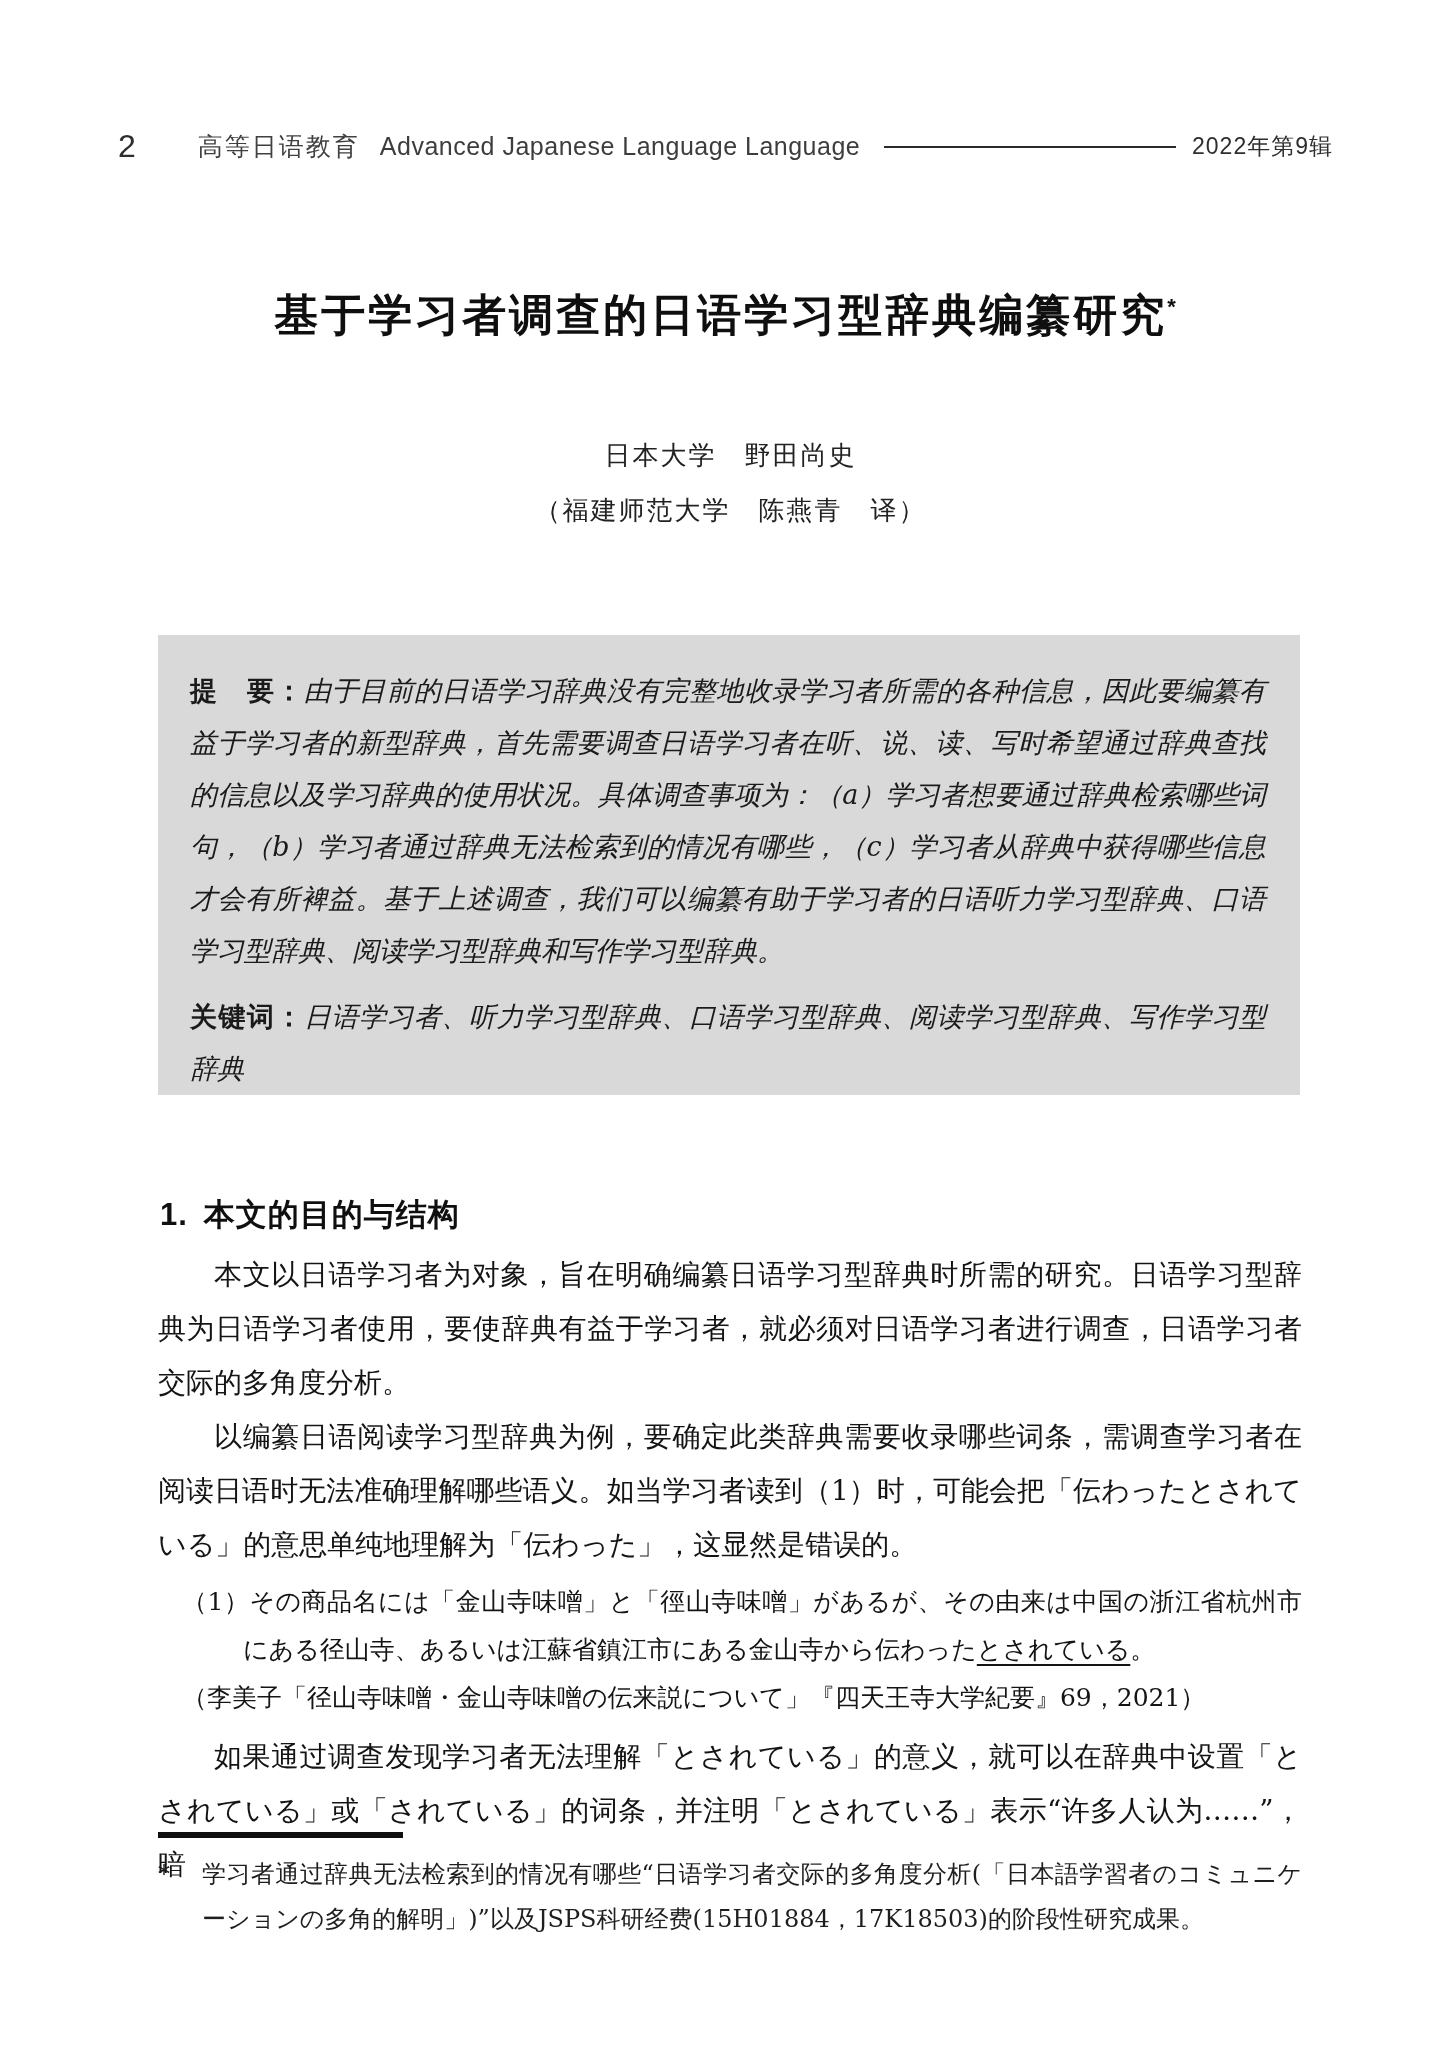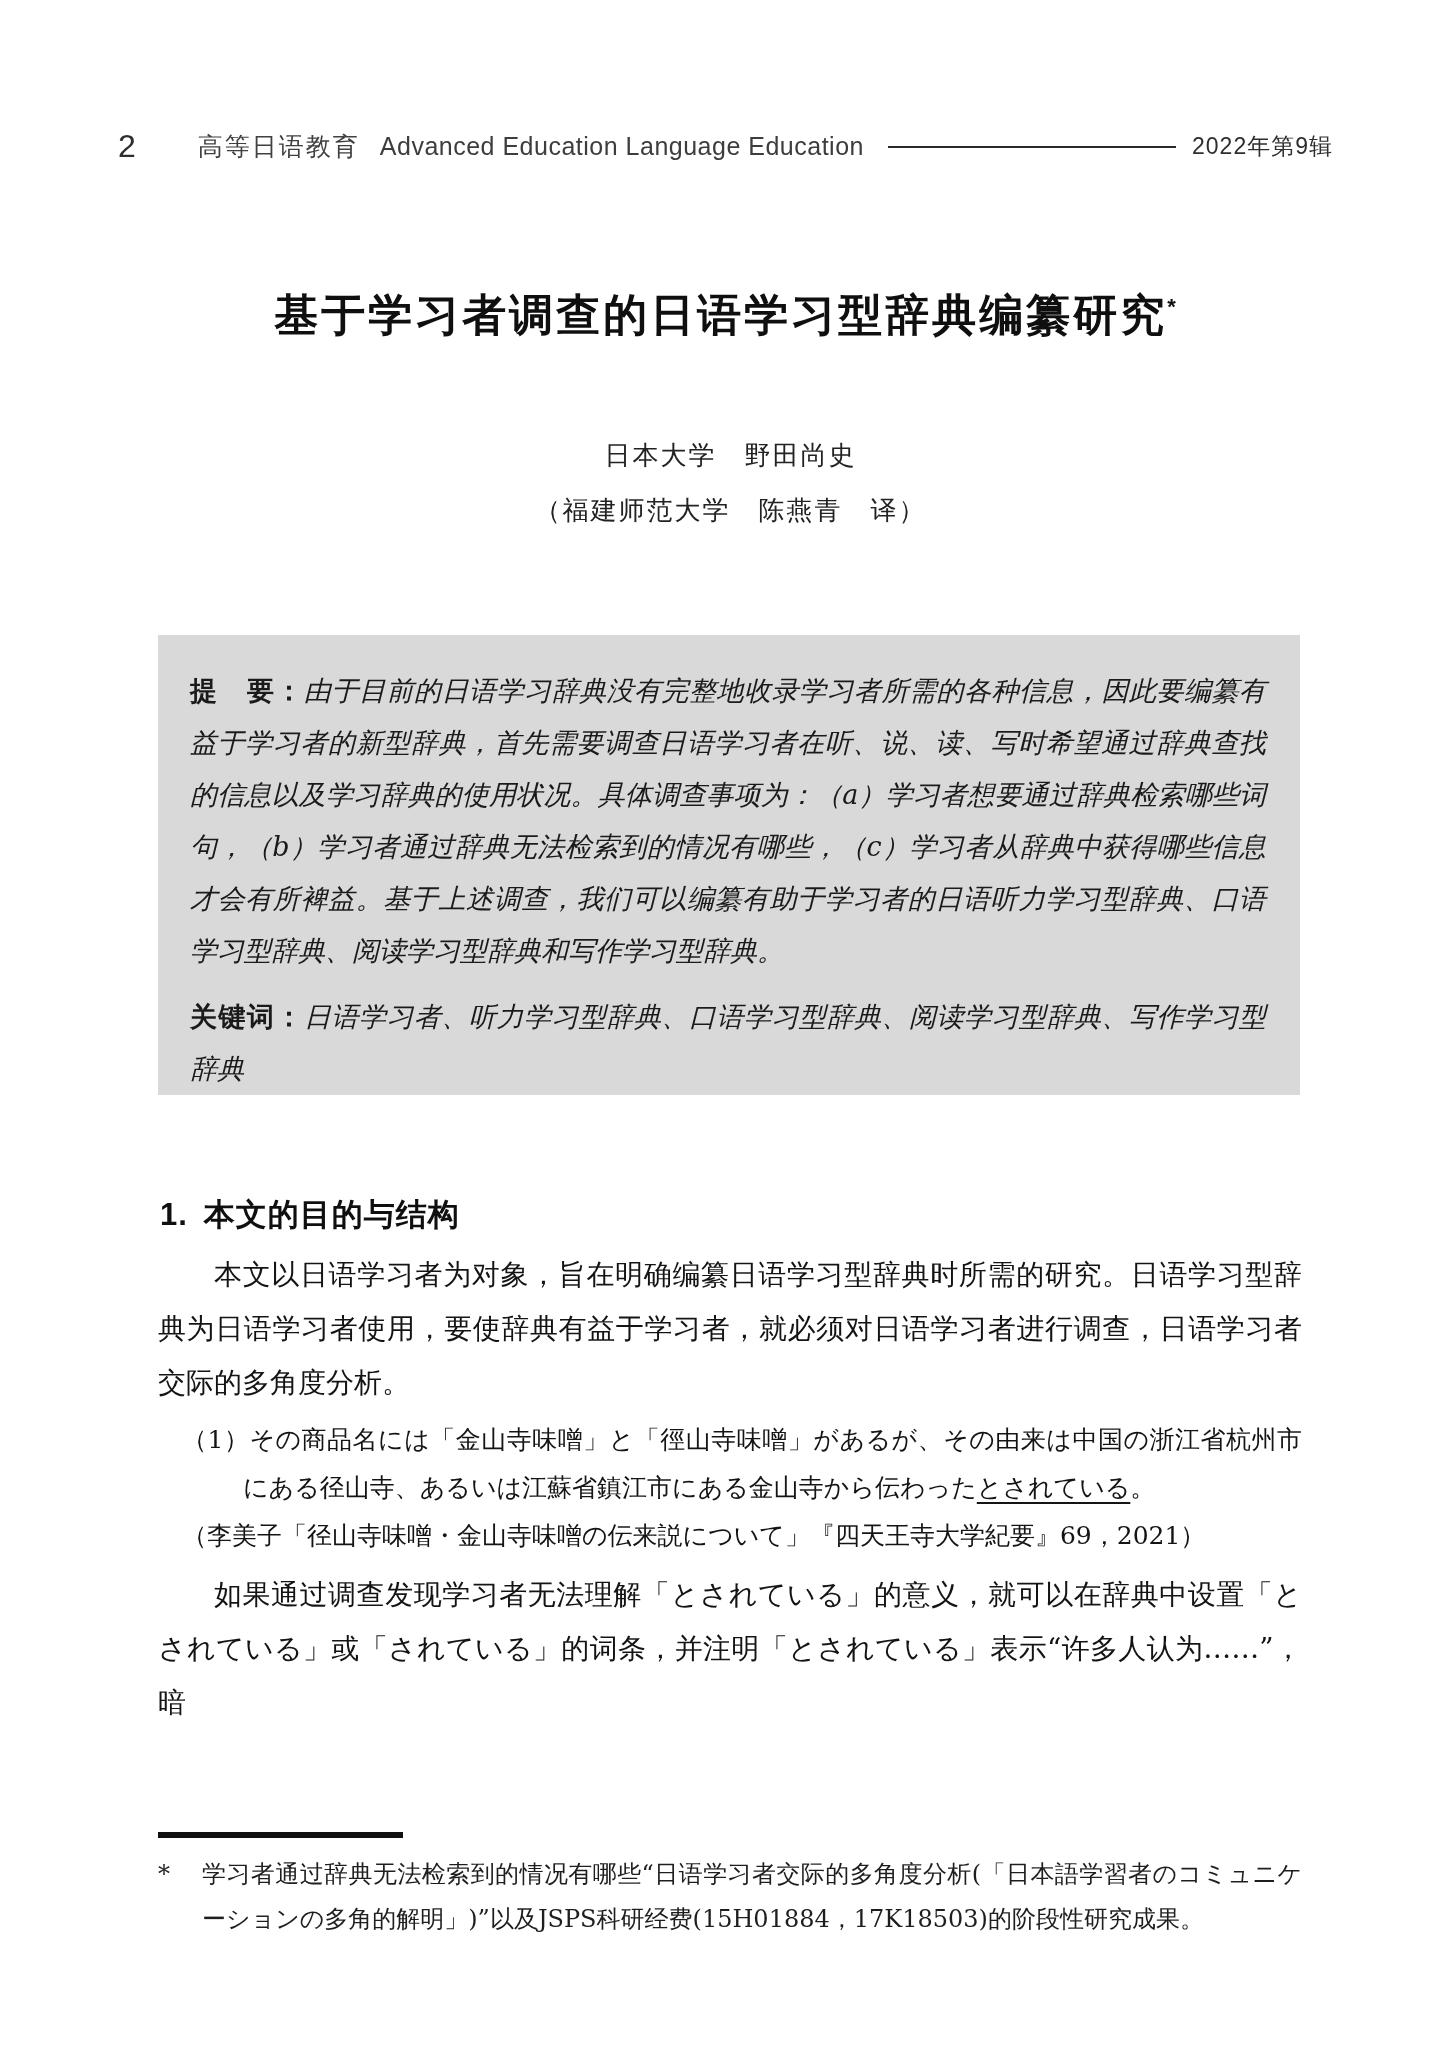--- a/index.html
+++ b/index.html
@@ -99,41 +99,42 @@
   .fn-text { flex:1; text-align:justify; }
 </style>
 </head>
 <body>
 
 <div class="page">
 
   <header class="header">
     <span class="pagenum">2</span>
     <span class="jcn">高等日语教育</span>
-    <span class="jen">Advanced Education Language Education</span>
+    <span class="jen">Advanced Japanese Language Language</span>
     <span class="hrule"></span>
     <span class="issue">2022年第9辑</span>
   </header>
 
   <h1 class="title"><span>基于学习者调查的日语学习型辞典编纂研究</span><sup>*</sup></h1>
 
   <div class="authors">
     <p class="author-line">日本大学　野田尚史</p>
     <p class="author-line">（福建师范大学　陈燕青　译）</p>
   </div>
 
   <section class="abstract-box">
     <p class="abstract-text"><b class="label">提　要：</b><span class="kai">由于目前的日语学习辞典没有完整地收录学习者所需的各种信息，因此要编纂有益于学习者的新型辞典，首先需要调查日语学习者在听、说、读、写时希望通过辞典查找的信息以及学习辞典的使用状况。具体调查事项为：（a）学习者想要通过辞典检索哪些词句，（b）学习者通过辞典无法检索到的情况有哪些，（c）学习者从辞典中获得哪些信息才会有所裨益。基于上述调查，我们可以编纂有助于学习者的日语听力学习型辞典、口语学习型辞典、阅读学习型辞典和写作学习型辞典。</span></p>
     <p class="keywords"><b class="label">关键词：</b><span class="kai">日语学习者、听力学习型辞典、口语学习型辞典、阅读学习型辞典、写作学习型辞典</span></p>
   </section>
 
   <h2 class="sec-heading"><span class="sec-num">1.</span><span>本文的目的与结构</span></h2>
 
   <div class="main">
     <p class="body-para">本文以日语学习者为对象，旨在明确编纂日语学习型辞典时所需的研究。日语学习型辞典为日语学习者使用，要使辞典有益于学习者，就必须对日语学习者进行调查，日语学习者交际的多角度分析。</p>
+    <p class="body-para">以编纂日语阅读学习型辞典为例，要确定此类辞典需要收录哪些词条，需调查学习者在阅读日语时无法准确理解哪些语义。如当学习者读到（1）时，可能会把「伝わったとされている」的意思单纯地理解为「伝わった」，这显然是错误的。</p>
 
     <div class="example">
       <div class="example-text"><span>（1）</span><span>その商品名には「金山寺味噌」と「徑山寺味噌」があるが、その由来は中国の浙江省杭州市にある径山寺、あるいは江蘇省鎮江市にある金山寺から伝わった</span><span class="ul">とされている</span><span>。</span></div>
       <div class="example-citation">（李美子「径山寺味噌・金山寺味噌の伝来説について」『四天王寺大学紀要』69，2021）</div>
     </div>
 
     <p class="body-para">如果通过调查发现学习者无法理解「とされている」的意义，就可以在辞典中设置「とされている」或「されている」的词条，并注明「とされている」表示“许多人认为……”，暗</p>
   </div>
 
   <footer class="footnote">

